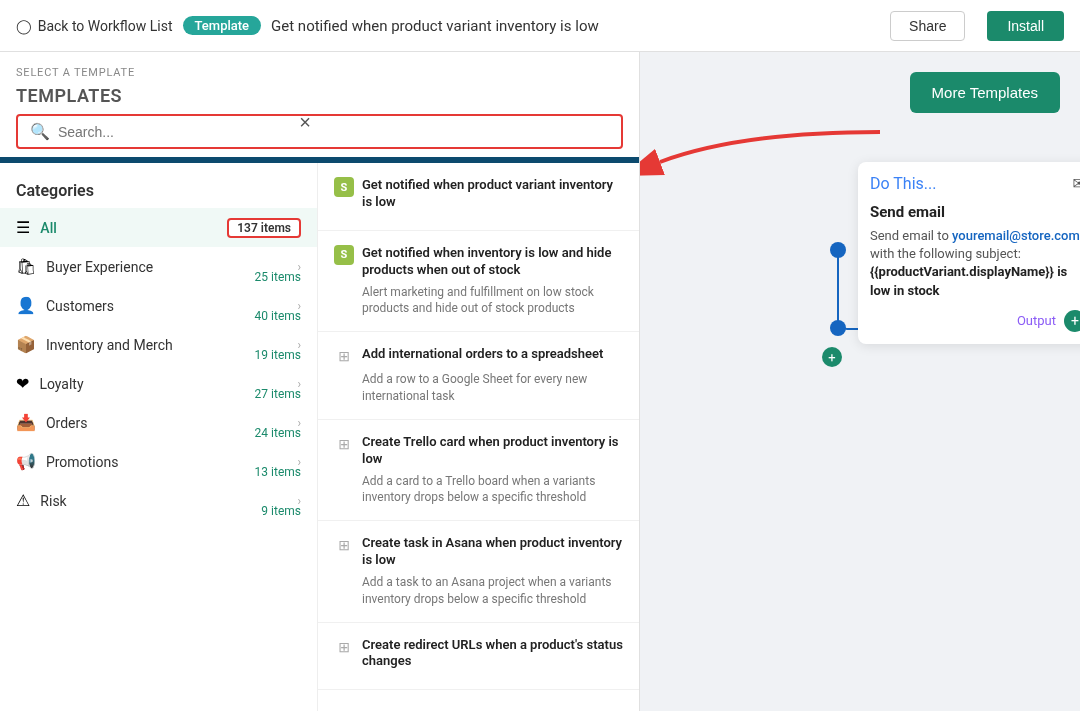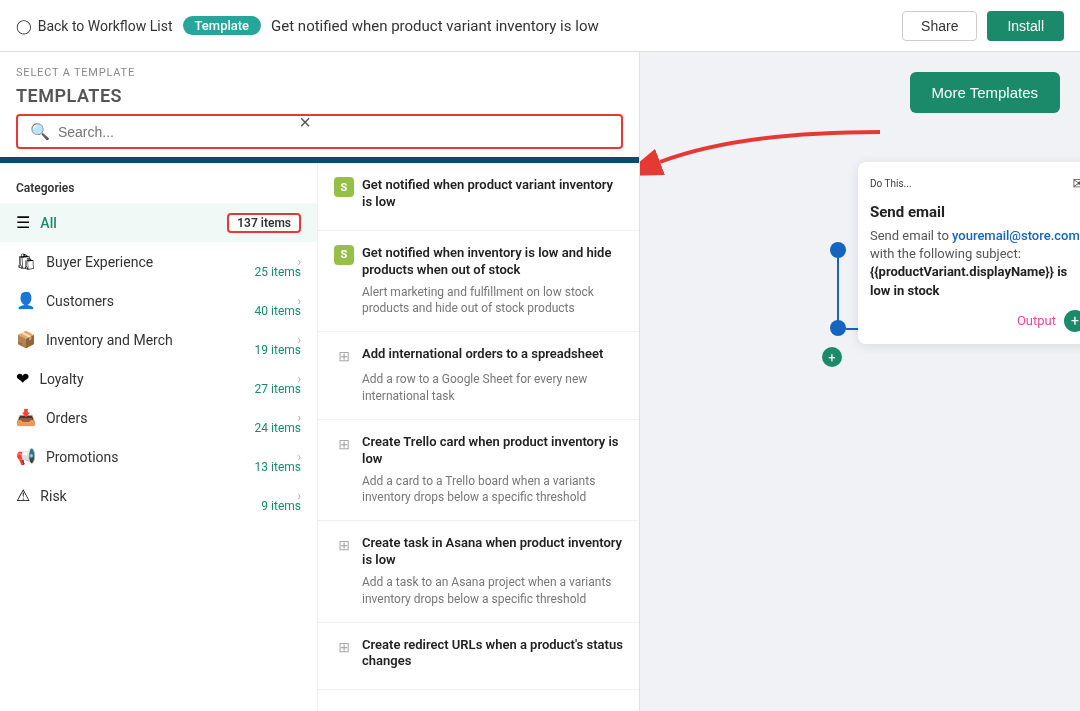--- a/index.html
+++ b/index.html
@@ -11,21 +11,21 @@
       background: #fff; border-bottom: 1px solid #e0e0e0;
       padding: 0 16px; height: 52px;
     }
     .header-left { display: flex; align-items: center; gap: 10px; }
     .back-btn { display: flex; align-items: center; gap: 6px; color: #333; font-size: 14px; cursor: pointer; }
     .template-badge {
       background: #26a69a; color: #fff; border-radius: 12px;
       padding: 2px 12px; font-size: 13px; font-weight: 500;
     }
     .header-title { font-size: 15px; color: #333; font-weight: 400; }
-    .header-right { display: flex; align-items: center; gap: 10px; }
+    .header-right { display: flex; align-items: center; gap: 22px; }
     .share-btn {
       border: 1px solid #ccc; background: #fff; color: #333;
       padding: 6px 18px; border-radius: 4px; font-size: 14px; cursor: pointer;
     }
     .install-btn {
       background: #1b8a6b; color: #fff; border: none;
       padding: 7px 20px; border-radius: 4px; font-size: 14px; cursor: pointer; font-weight: 500;
     }
 
     
@@ -57,21 +57,21 @@
 
     
     .modal-body { display: flex; flex: 1; overflow: hidden; }
 
     
     .categories-panel {
       width: 318px; border-right: 1px solid #eee;
       overflow-y: auto; padding: 8px 0;
       flex-shrink: 0;
     }
-    .cat-header { font-size: 12px; font-weight: 600; color: #333; padding: 10px 16px 8px; }
+    .cat-header { font-size: 16px; font-weight: 600; color: #333; padding: 10px 16px 8px; }
     .cat-item {
       display: flex; align-items: center; padding: 10px 16px;
       cursor: pointer; position: relative;
     }
     .cat-item.active { background: #f0f9f6; }
     .cat-icon { margin-right: 10px; font-size: 16px; }
     .cat-label { font-size: 14px; color: #333; flex: 1; }
     .cat-item.active .cat-label { color: #1b8a6b; font-weight: 500; }
     .cat-chevron { color: #aaa; font-size: 12px; }
     .cat-count {
@@ -124,28 +124,28 @@
 
     
     .workflow-nodes {
       position: absolute; right: 30px; top: 100px; z-index: 3;
     }
     .do-this-card {
       background: #fff; border-radius: 8px; box-shadow: 0 2px 12px rgba(0,0,0,0.1);
       width: 240px; padding: 12px;
     }
     .do-this-header { display: flex; align-items: center; justify-content: space-between; margin-bottom: 10px; }
-    .do-this-label { color: #404040; font-size: 10px; }
+    .do-this-label { color: #3b82f6; font-size: 16px; }
     .email-icon-sm { color: #555; }
     .send-email-title { font-weight: 700; font-size: 15px; color: #222; margin-bottom: 6px; }
     .send-email-desc { font-size: 13px; color: #555; line-height: 1.4; }
     .email-highlight { color: #1565c0; font-weight: 500; }
     .code-text { font-weight: 700; color: #222; }
     .do-this-footer { display: flex; align-items: center; justify-content: flex-end; margin-top: 10px; gap: 8px; }
-    .output-label { color: #ec4899; font-size: 13px; text-align: center; }
+    .output-label { color: #8b5cf6; font-size: 13px; text-align: center; }
     .plus-btn { background: #1b8a6b; color: #fff; border-radius: 50%; width: 22px; height: 22px; display: flex; align-items: center; justify-content: center; font-size: 14px; cursor: pointer; }
 
     
     .blue-dot { background: #1565c0; border-radius: 50%; position: absolute; }
     .mini-plus-btn { background: #1b8a6b; color: #fff; border-radius: 50%; width: 20px; height: 20px; display: flex; align-items: center; justify-content: center; font-size: 13px; position: absolute; }
 
     
     .search-bar { position: relative; }
   </style>
 </head>

